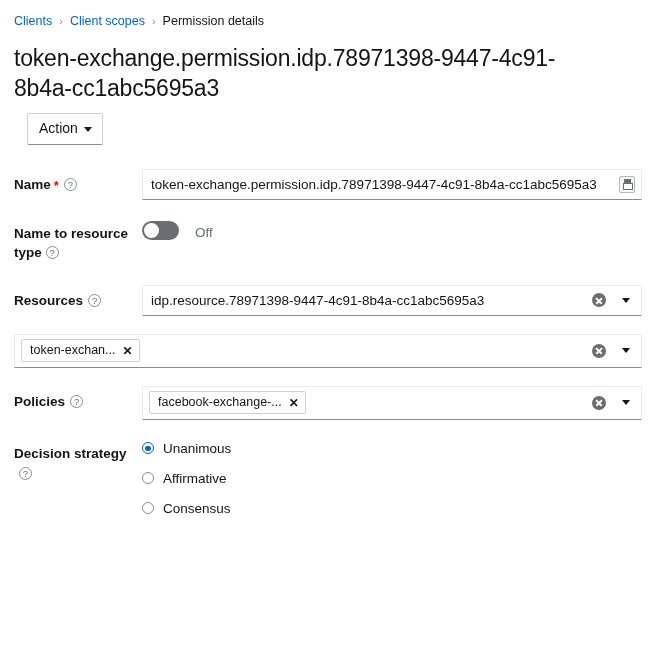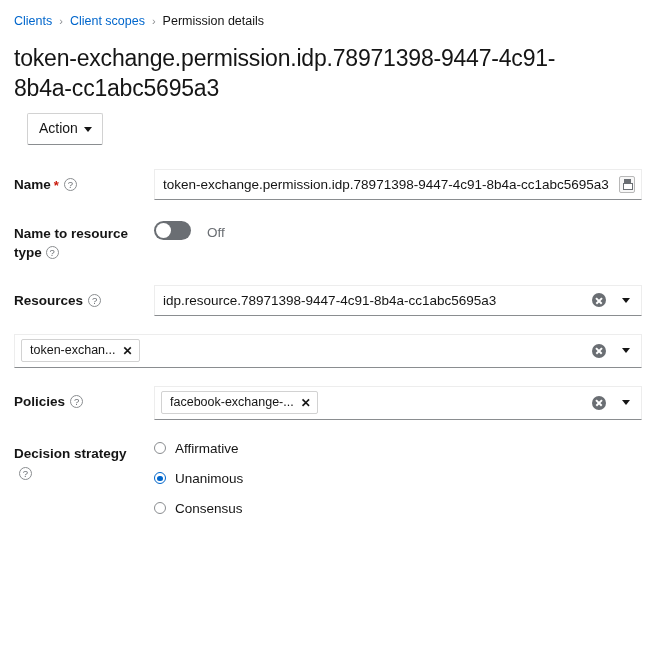--- a/index.html
+++ b/index.html
@@ -82,21 +82,20 @@
 
   
   .form {
     margin-top: 24px;
     padding: 0 10px 0 14px;
   }
   .form-row {
     display: flex;
     align-items: flex-start;
     margin-bottom: 18px;
-    gap: 12px;
   }
   .form-label {
     width: 128px;
     flex: 0 0 128px;
     padding-top: 6px;
     font-size: 13.5px;
     font-weight: bold;
     color: #151515;
     line-height: 1.45;
   }
@@ -478,26 +477,26 @@
     </div>
   </div>
 
   <div class="form-row">
     <div class="form-label">
       <span>Decision strategy</span><span class="help-icon">?</span>
     </div>
     <div class="form-control">
       <div class="radio-group">
         <div class="radio-item">
+          <span class="radio checked"></span>
+          <span class="radio-label">Unanimous</span>
+        </div>
+        <div class="radio-item">
           <span class="radio"></span>
           <span class="radio-label">Affirmative</span>
-        </div>
-        <div class="radio-item">
-          <span class="radio checked"></span>
-          <span class="radio-label">Unanimous</span>
         </div>
         <div class="radio-item">
           <span class="radio"></span>
           <span class="radio-label">Consensus</span>
         </div>
       </div>
     </div>
   </div>
 
 </div>

